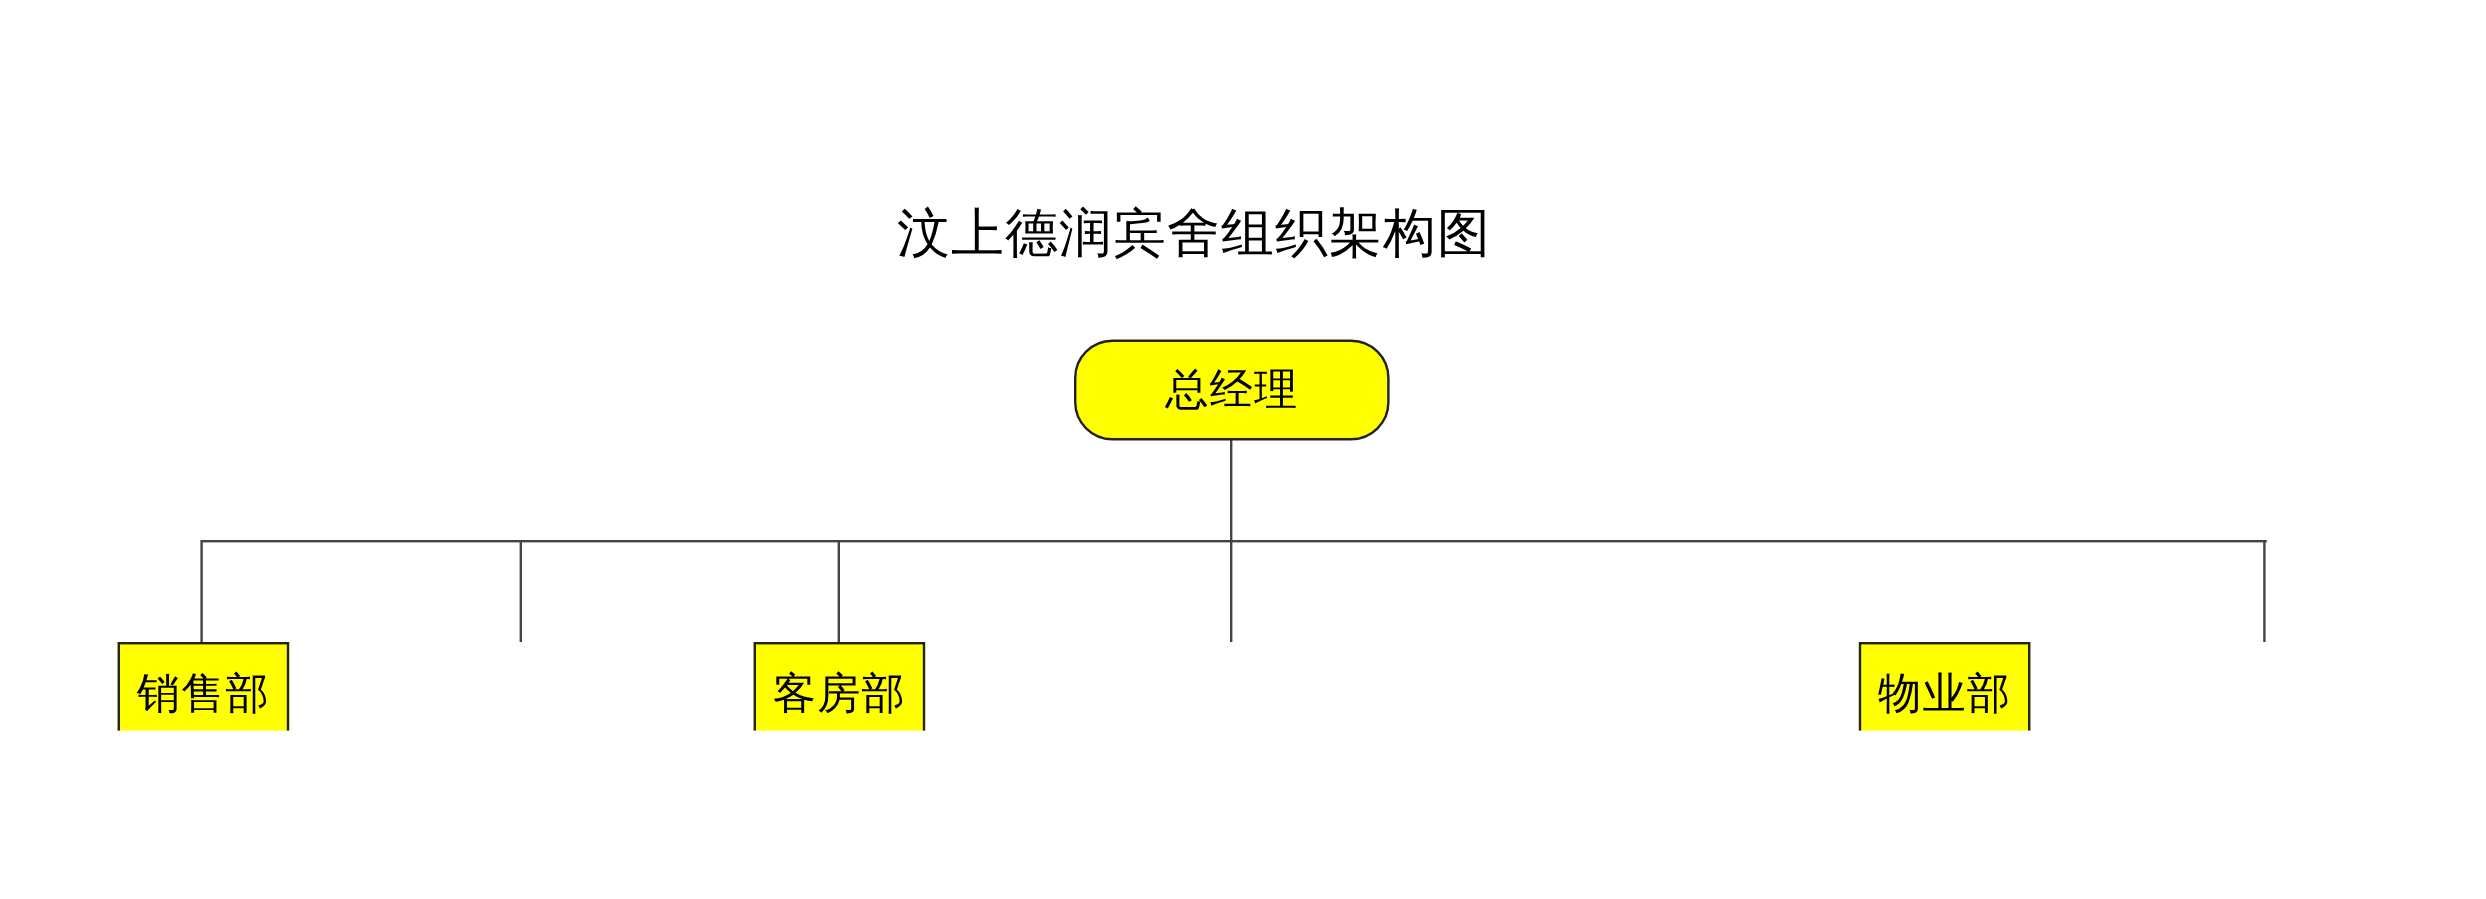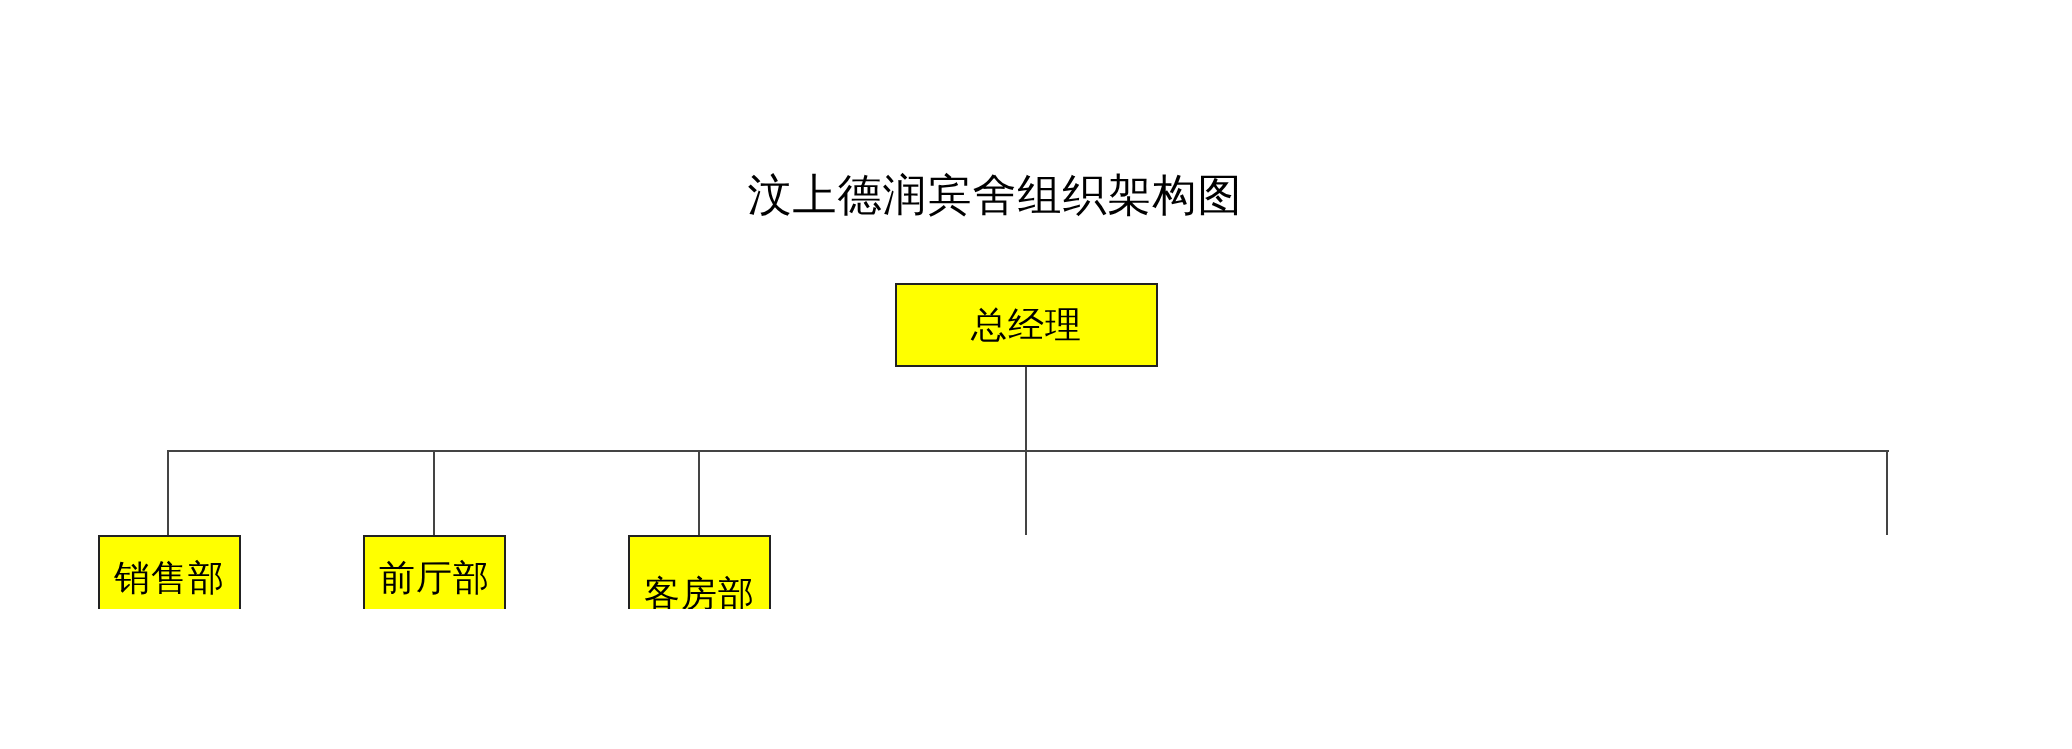--- a/index.html
+++ b/index.html
@@ -11,20 +11,21 @@
   }
   *{margin:0;padding:0;box-sizing:border-box;}
   html,body{background:var(--background);}
   body{font-family:"DejaVu Serif","Liberation Serif",serif;}
   .page{
     position:relative;
     width:2072px;
     height:609px;
     background:var(--background);
     overflow:hidden;
+    font-family:Liberation Serif, serif;
   }
   .chart-title{
     position:absolute;
     left:0;
     top:166px;
     width:1990px;
     height:58px;
     line-height:58px;
     text-align:center;
     font-size:44px;
@@ -49,25 +50,25 @@
     background:var(--node-fill);
     border:2px solid var(--node-border);
     display:flex;
     align-items:center;
     justify-content:center;
     color:var(--text);
     font-size:36px;
     letter-spacing:1px;
     white-space:nowrap;
   }
-  .node-root{left:895px;top:283px;width:263px;height:84px;}
+  .node-root{left:895px;top:283px;width:263px;height:84px;border-radius:32px;}
   .dept{top:535px;width:143px;height:86px;}
   .d1{left:98px;}
   .d2{left:363px;}
-  .d3{left:628px;align-items:flex-end;}
+  .d3{left:628px;}
   .d4{left:956px;}
   .d5{left:1285px;}
   .d6{left:1549px;}
   .d7{left:1815px;}
 </style>
 </head>
 <body>
 
 <div class="page">
 
@@ -81,25 +82,25 @@
   <div class="connector v c-d7"></div>
 
   <div class="node node-root">
     <span>总经理</span>
   </div>
 
   <div class="node dept d1">
     <span>销售部</span>
   </div>
 
-  <div class="node dept d2">
-    <span>前厅部</span>
-  </div>
 
   <div class="node dept d3">
     <span>客房部</span>
   </div>
 
 
 
+  <div class="node dept d6">
+    <span>物业部</span>
+  </div>
 
 
 </div>
 
 </body></html>

